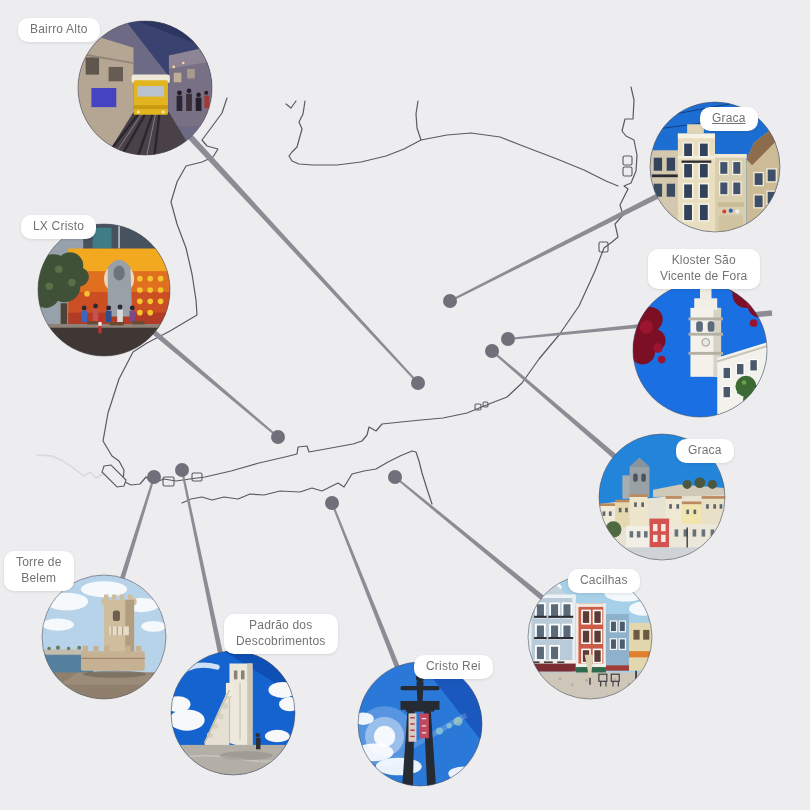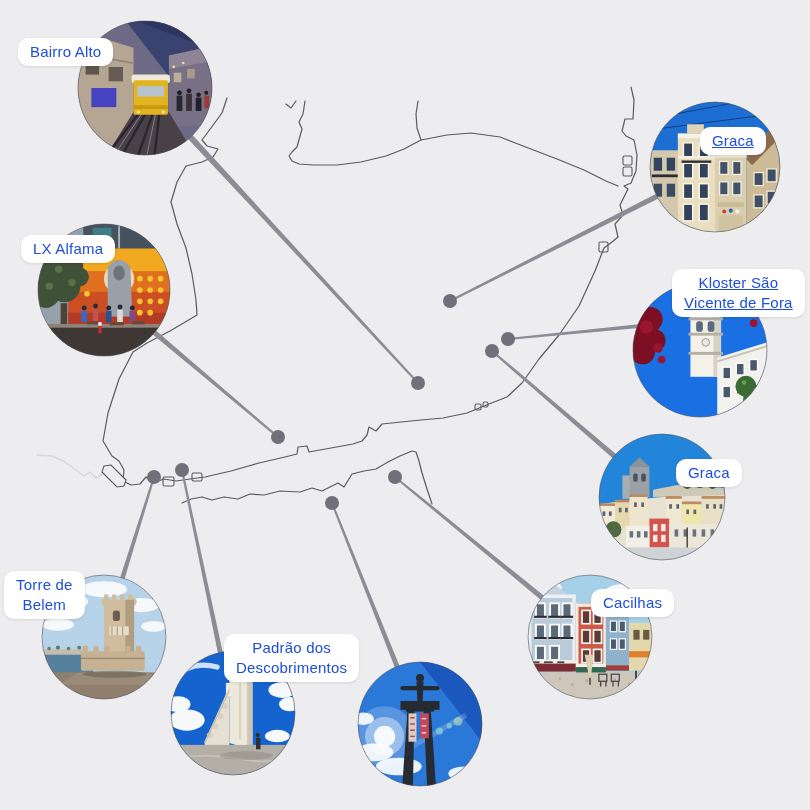--- a/index.html
+++ b/index.html
@@ -5,30 +5,29 @@
   html,body{margin:0;padding:0;}
   body{background:#edecee;font-family:"Liberation Sans","DejaVu Sans",sans-serif;}
   .stage{position:relative;width:810px;height:810px;background:#edecee;overflow:hidden;}
   #scene{position:absolute;left:0;top:0;}
   #labels{position:absolute;left:0;top:0;width:100%;height:100%;pointer-events:none;}
   .pill{
     position:absolute;
     background:#ffffff;
     border-radius:10px;
     padding:4px 12px;
-    font-size:15px;
+    font-size:12px;
     line-height:1.32;
     font-weight:400;
     letter-spacing:.2px;
-    color:#1d4ed8;
+    color:#737373;
     white-space:pre-line;
     text-align:center;
     box-shadow:0 1px 3px rgba(0,0,0,.10);
     pointer-events:auto;
-    margin-top:20px;
   }
 </style>
 </head>
 <body>
 
 <div class="stage">
   <svg id="scene" width="810" height="810" viewBox="0 0 810 810">
       <g>
         <polyline points="227,98 222,113 208,132 202,140 207,146 218,149 213,157 202,162 186,166 177,182 171,202 177,224 186,248 192,274 196,300 197,315 170,331 147,343 133,352 119,379 108,413 103,441 112,456 119,461 124,470 123,481 131,485 140,484 146,477 153,483 164,479 176,481 190,479 205,477 231,471 259,463 285,457 297,454 298,447 307,446 309,452 331,448 353,444 362,441 367,435 369,427 376,431 382,424 401,422 421,420 443,418 467,413 489,404 507,397 522,383 539,359 559,335 579,306 595,271 604,248 612,242 618,237 615,224 623,215 620,205 628,189 624,186 631,183 636,171 637,155 634,140 626,136 622,131 625,119 633,119 634,100 631,87" fill="none" stroke="#5b5a62" stroke-width="1.2" stroke-linejoin="round" stroke-linecap="round"></polyline>
         <polyline points="305,101 303,114 299,122 302,129 297,147 292,152 289,156 292,161 299,164 313,165 337,165 361,162 386,156 404,149 421,140 447,135 471,133 500,137 523,146 557,159 584,170 606,181 618,186" fill="none" stroke="#5b5a62" stroke-width="1.2" stroke-linejoin="round" stroke-linecap="round"></polyline>
@@ -602,23 +601,24 @@
             <line x1="102" y1="120" x2="102" y2="126"></line>
   </g>
   <line x1="122" y1="108" x2="122" y2="128" stroke="#3a3a40" stroke-width="2"></line>
         </g>
       </g>
       <circle cx="590" cy="637" r="62" fill="none" stroke="#4f4e57" stroke-width="1" opacity="0.55"></circle>
     </svg>
   <div id="labels">
       <div class="pill" style="left: 18px; top: 18px;">Bairro Alto</div>
       <div class="pill" style="left: 700px; top: 107px; text-decoration: underline;">Graca</div>
-      <div class="pill" style="left: 21px; top: 215px;">LX Alfama</div>
-      <div class="pill" style="left: 672px; top: 249px; text-decoration: underline;">Kloster São
+      <div class="pill" style="left: 21px; top: 215px;">LX Cristo</div>
+      <div class="pill" style="left: 648px; top: 249px;">Kloster São
 Vicente de Fora</div>
       <div class="pill" style="left: 676px; top: 439px;">Graca</div>
       <div class="pill" style="left: 4px; top: 551px;">Torre de
 Belem</div>
       <div class="pill" style="left: 224px; top: 614px;">Padrão dos
 Descobrimentos</div>
-      <div class="pill" style="left: 591px; top: 569px;">Cacilhas</div>
+      <div class="pill" style="left: 414px; top: 655px;">Cristo Rei</div>
+      <div class="pill" style="left: 568px; top: 569px;">Cacilhas</div>
     </div>
 </div>
 
 </body></html>

